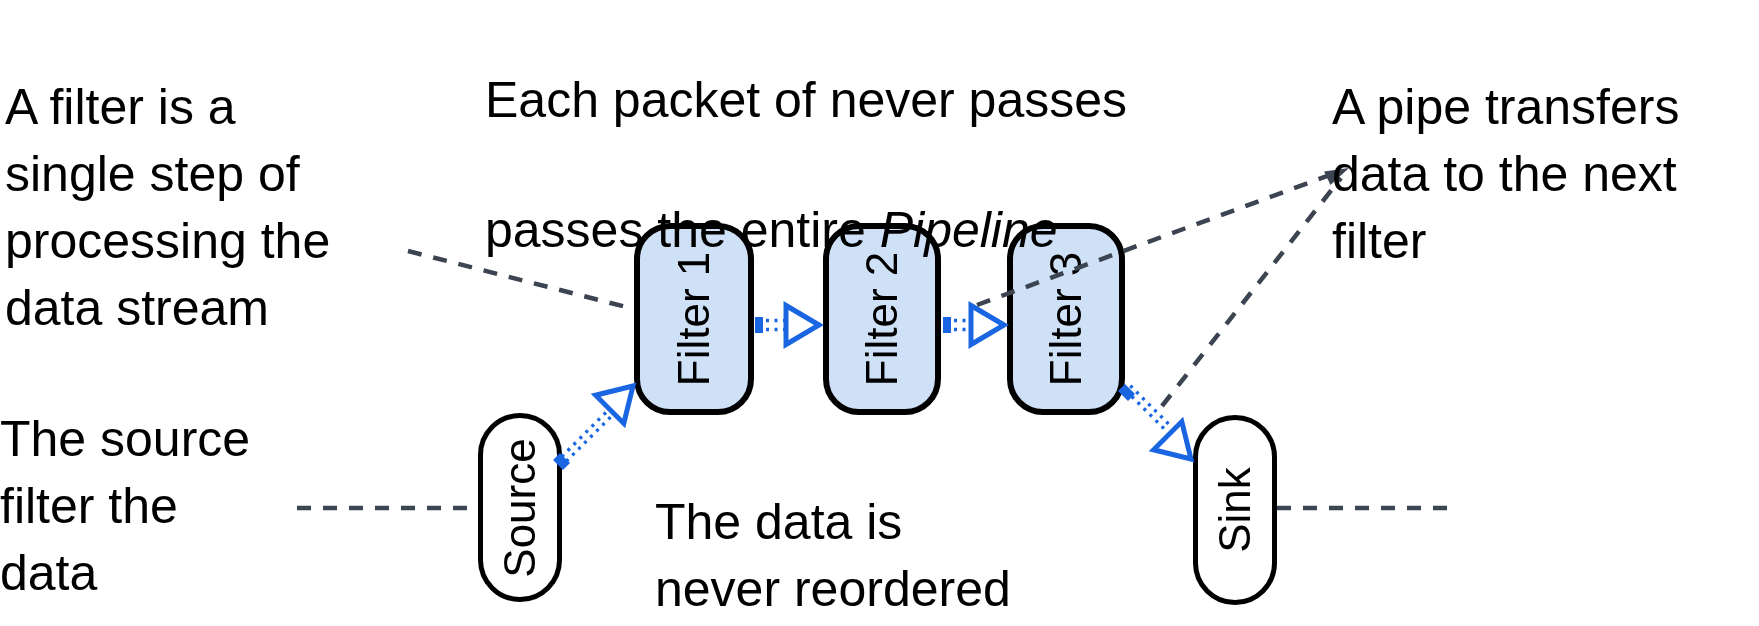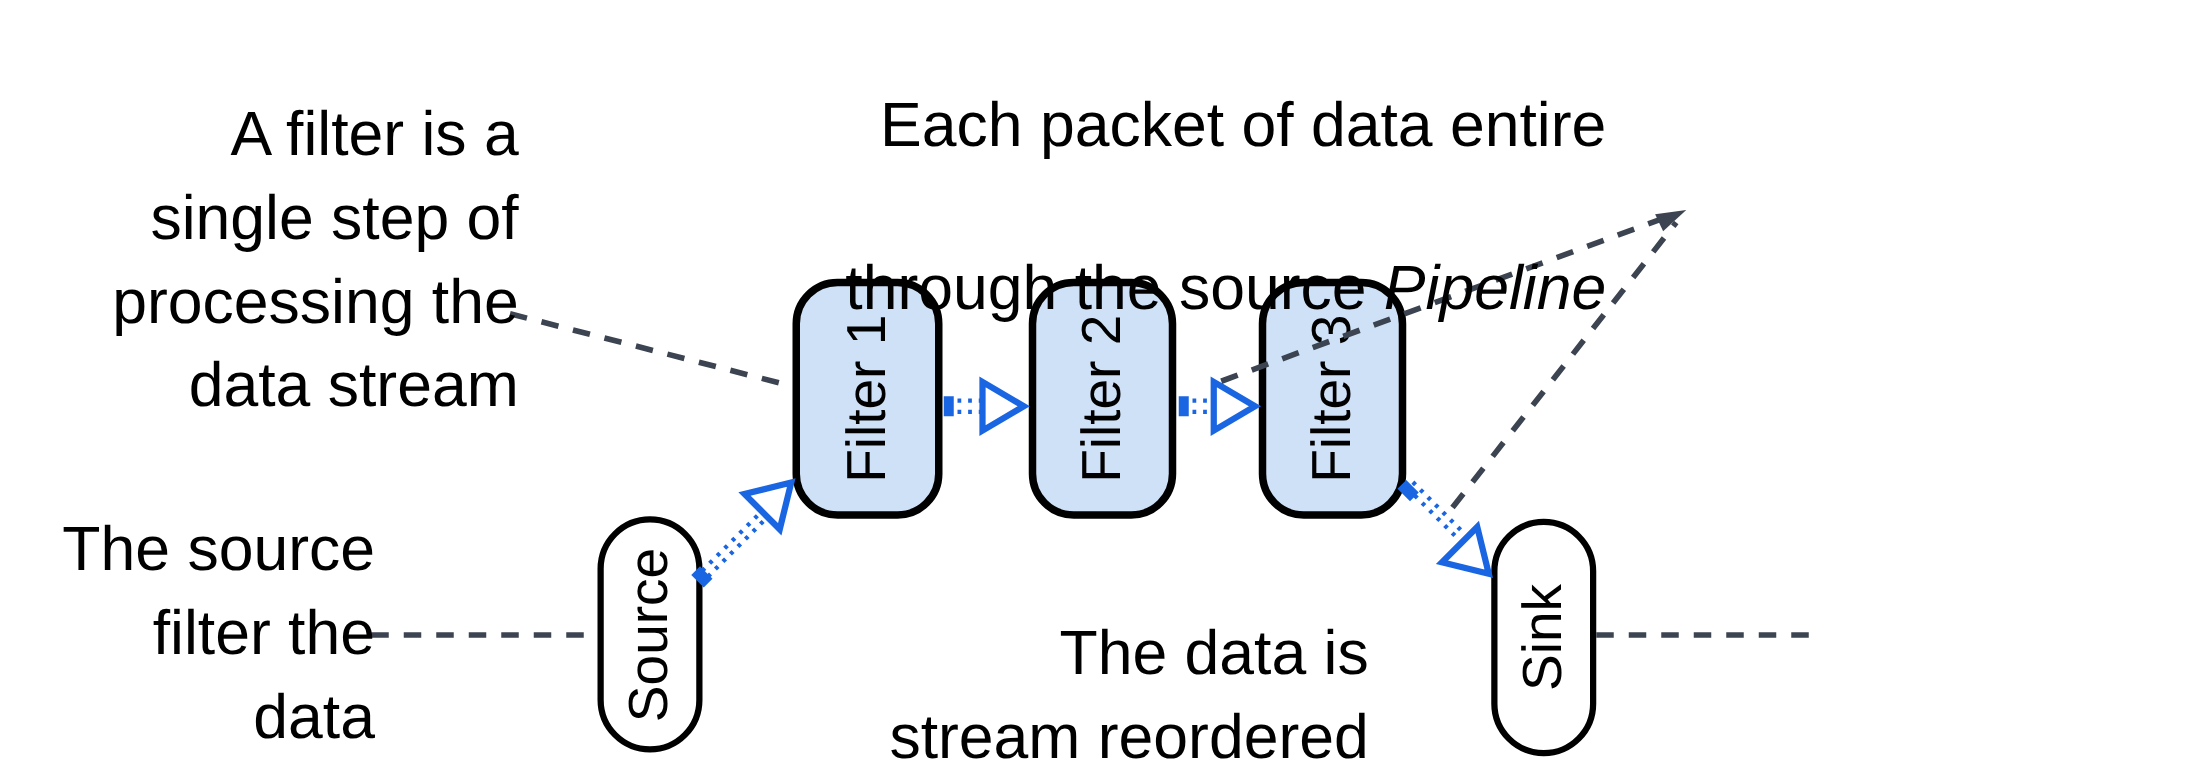--- a/index.html
+++ b/index.html
@@ -31,21 +31,21 @@
   
   svg.wires { position:absolute; left:0; top:0; z-index:2; pointer-events:none; }
   .dash-line { stroke:var(--dash-gray,#3b4450); stroke-width:4.5; fill:none; stroke-dasharray:14 12; }
   .dash-arrow { fill:var(--dash-gray,#3b4450); stroke:none; }
   .pipe-dot { stroke:var(--pipe-blue,#1a66e2); stroke-width:3.4; fill:none; stroke-dasharray:3 5.5; }
   .pipe-head { fill:#fff; stroke:var(--pipe-blue,#1a66e2); stroke-width:5; stroke-linejoin:miter; }
   .pipe-start { fill:var(--pipe-blue,#1a66e2); stroke:none; }
   
   .note {
     position:absolute; z-index:3;
-    font-size:50px; line-height:67px; text-align:right;
+    font-size:50px; line-height:67px; text-align:left;
     white-space:pre-line; color:var(--text,#000);
   }
   .note--title { left:485px; top:3px; width:800px; line-height:65px; }
   .note--filter { left:5px;  top:74px;  width:410px; }
   .note--pipe   { left:1332px; top:74px; width:420px; }
   .note--source { left:0;     top:406px; width:300px; }
   .note--reorder{ left:655px; top:489px; width:440px; }
   .note--sink   { left:1440px; top:413px; width:319px; }
   .note--title i { font-style:italic;margin-top:16px; }
 </style>
@@ -99,26 +99,29 @@
 
     <path class="dash-line" d="M 408 251 L 634 309"></path>
     <path class="dash-line" d="M 297 508 L 478 508"></path>
     <path class="dash-line" d="M 1277 508 L 1457 508"></path>
     <path class="dash-line" d="M 977 305 L 1338 172"></path>
     <path class="dash-line" d="M 1162 406 L 1341 178"></path>
     <polygon class="dash-arrow" points="1349,168 1330.5,185 1324.1,171.4"></polygon>
   </svg>
 
   <div class="note note--title">
-    <span>Each packet of data entire</span><br>
-    <span>through the source </span><i>Pipeline</i>
+    <span>Each packet of never passes</span><br>
+    <span>passes the entire </span><i>Pipeline</i>
   </div>
   <div class="note note--filter">A filter is a
 single step of
 processing the
 data stream</div>
+  <div class="note note--pipe">A pipe transfers
+data to the next
+filter</div>
   <div class="note note--source">The source
 filter the
 data</div>
   <div class="note note--reorder">The data is
-stream reordered</div>
+never reordered</div>
 
 </div>
 
 </body></html>

